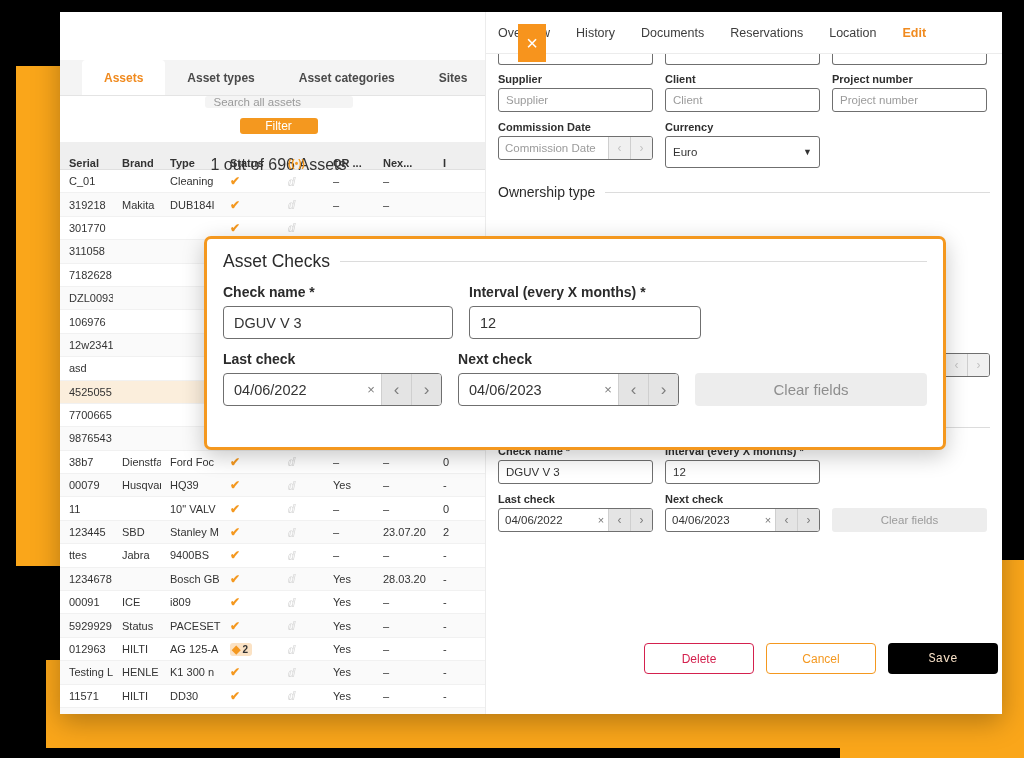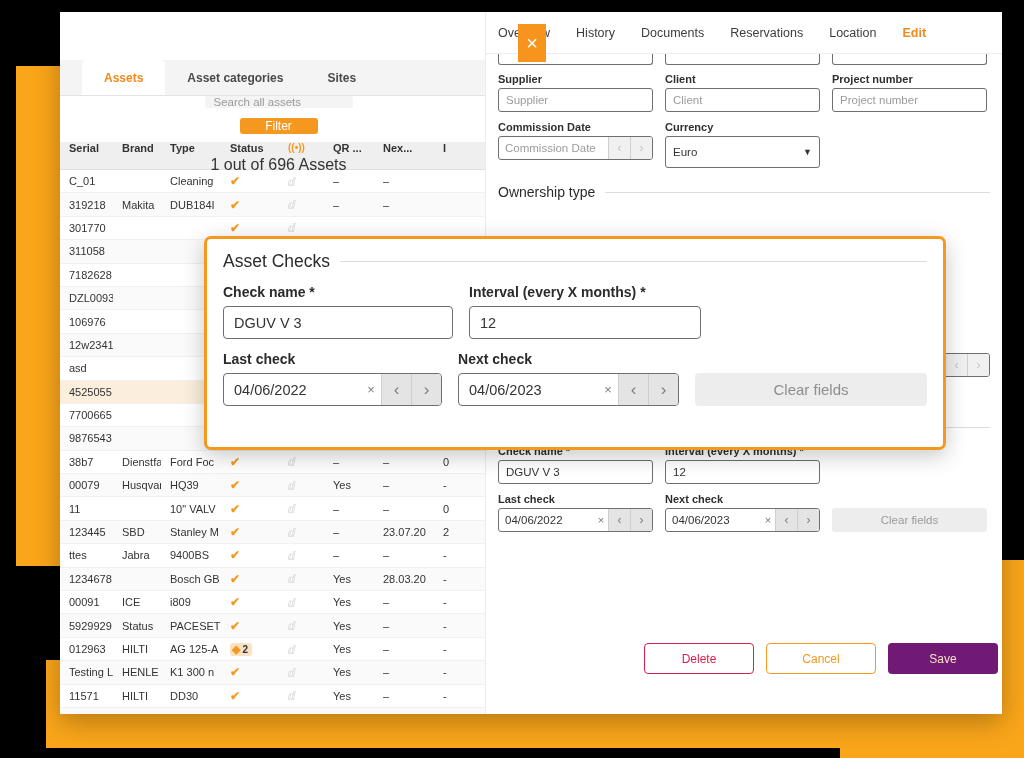--- a/index.html
+++ b/index.html
@@ -85,21 +85,21 @@
   #filter-btn {
     width: 78px; height: 26px; background: #F4981F; color: #fff; border: none;
     border-radius: 3px; font-size: 12px; cursor: pointer;
     font-family: "Liberation Sans", sans-serif;
   }
   #asset-count { font-size: 16px; color: #333; white-space: nowrap; margin-top: 12px; }
 
   
   #asset-table { width: 560px; font-size: 11px; color: #333; }
   #asset-table .thead {
-    display: flex; height: 28px; align-items: flex-start; background: #EFEFEF;
+    display: flex; height: 28px; align-items: flex-end; background: #EFEFEF;
     font-weight: bold; font-size: 11px; border-bottom: 1px solid #e0e0e0;
   }
   #asset-table .trow {
     display: flex; height: 23.4px; align-items: center;
     border-bottom: 1px solid #f1f1f1; font-size: 11px;
   }
   #asset-table .trow.alt { background: #FAFAFA; }
   #asset-table .trow.sel { background: #FBEEDC; }
   .c { padding-left: 9px; overflow: hidden; white-space: nowrap; }
   .c0 { width: 53px; }
@@ -195,21 +195,21 @@
     position: absolute; left: 0; right: 0; bottom: 40px;
     display: flex; justify-content: flex-end; gap: 12px; padding-right: 4px;
   }
   .abtn {
     width: 110px; height: 31px; border-radius: 4px; font-size: 12px;
     display: flex; align-items: center; justify-content: center; cursor: pointer;
     background: #fff; font-family: "Liberation Sans", sans-serif;
   }
   #delete-btn { border: 1.5px solid #D4214E; color: #D4214E; }
   #cancel-btn { border: 1.5px solid #F4981F; color: #F4981F; }
-  #save-btn   { border: none; background: #701a75; color: #F9E2C8; }
+  #save-btn   { border: none; background: #000000; color: #F9E2C8; font-family: Liberation Mono, monospace; }
 
   
   #popup {
     position: absolute; left: 144px; top: 224px; width: 742px; height: 214px;
     background: #fff; border: 3px solid #F4981F; border-radius: 7px;
     box-shadow: 0 6px 22px rgba(0,0,0,.22); z-index: 30; padding: 12px 16px;
   }
   #popup .section-head { margin: 0 0 12px 0; }
   #popup .section-head .st { font-size: 17.5px; }
   #popup .pf-label {
@@ -273,20 +273,21 @@
       </div>
     </div>
     <div id="close-tab">×</div>
 
     <div id="left-pane">
 
       <div style="height:48px"></div>
 
       <div id="subtabs">
         <div class="subtab active">Assets</div>
+        <div class="subtab">Asset types</div>
         <div class="subtab">Asset categories</div>
         <div class="subtab">Sites</div>
 
       </div>
 
       <div id="searchrow">
         <input id="search-input" type="text" placeholder="Search all assets" style="">
         <button id="filter-btn">Filter</button>
         <span id="asset-count">1 out of 696 Assets</span>
       </div>

